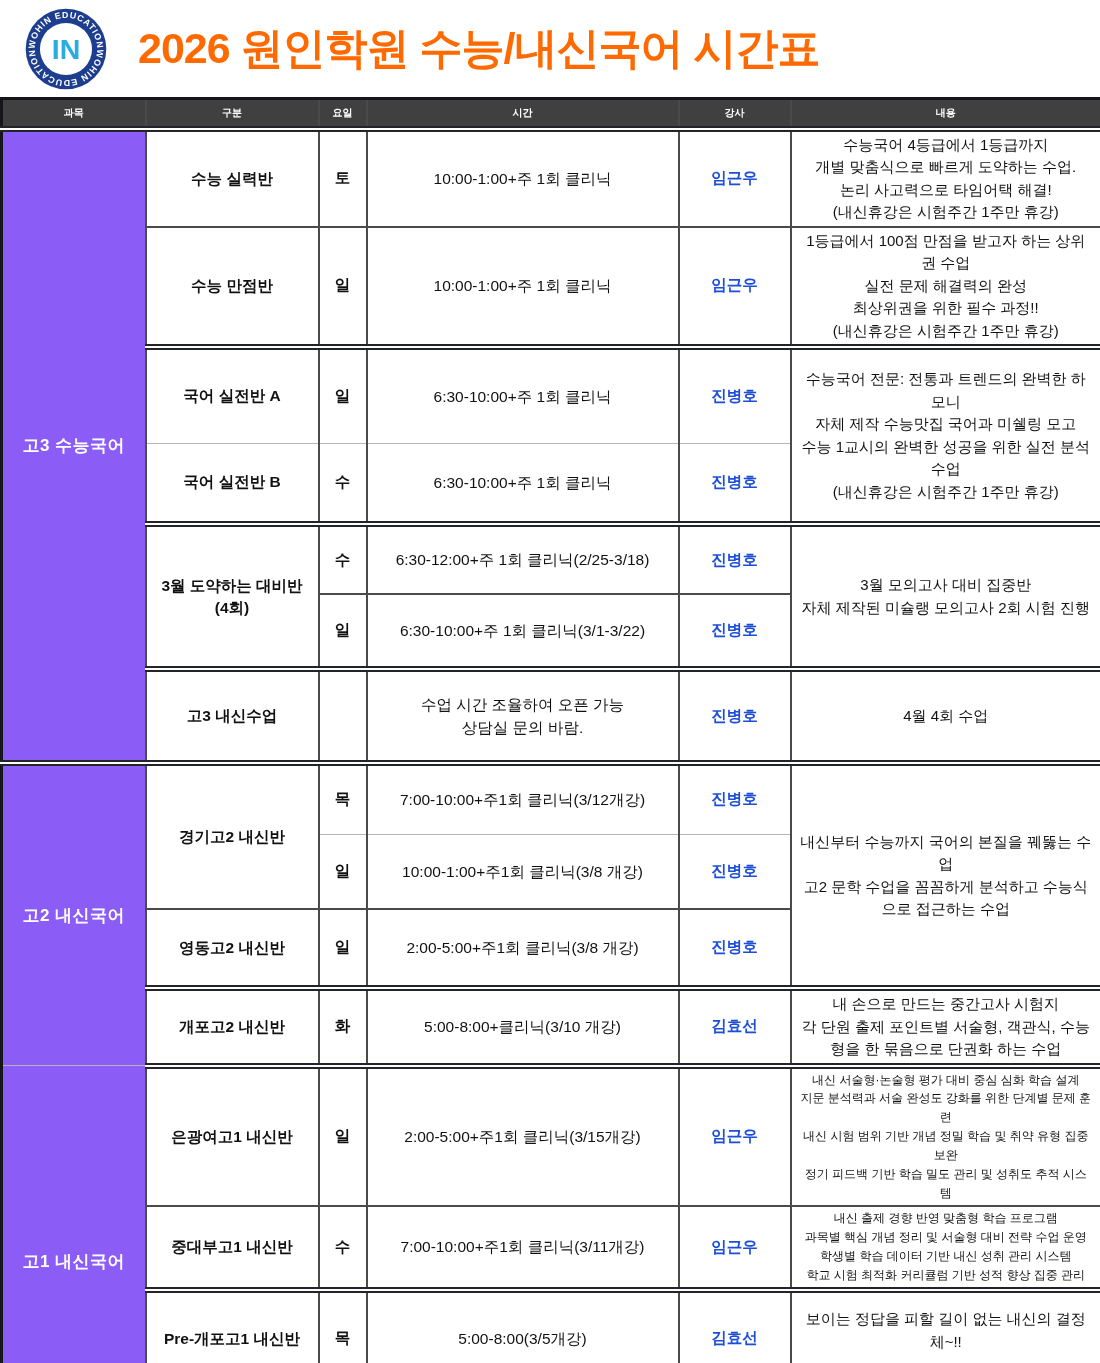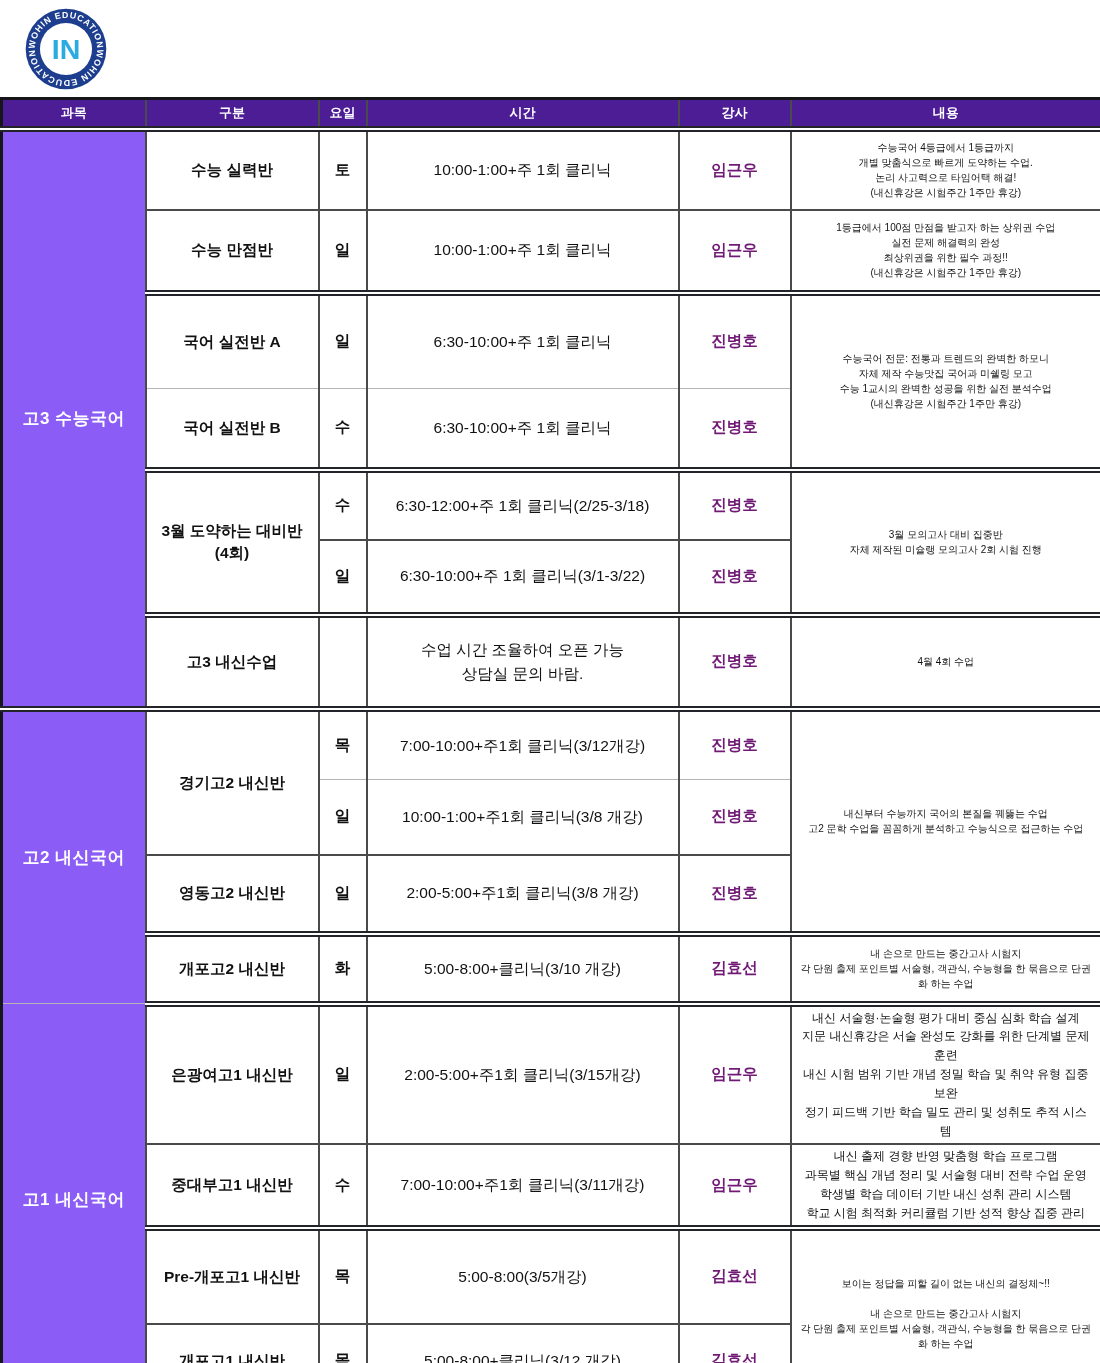--- a/index.html
+++ b/index.html
@@ -15,33 +15,33 @@
   table.timetable { width:1100px; border-collapse:collapse; table-layout:fixed; border:3px solid #15151a; }
   col.c-subject { width:144px; }
   col.c-class   { width:173px; }
   col.c-day     { width:48px;  }
   col.c-time    { width:312px; }
   col.c-teacher { width:112px; }
   col.c-desc    { width:311px; }
 
   td, th { border-left:2px solid #4a4a4a; border-right:2px solid #4a4a4a; vertical-align:middle; text-align:center; overflow:hidden; }
 
-  tr.hdr th { background:#4c1d95; color:#ffffff; font-size:13px; font-weight:700; height:30px; border-bottom:6px double #23232a; }
+  tr.hdr th { background:#404040; color:#ffffff; font-size:10px; font-weight:700; height:30px; border-bottom:6px double #23232a; }
 
   tr td { border-bottom:2px solid #4a4a4a; }
   tr.group-end td { border-bottom:6px double #23232a; }
   tr.light-end td { border-bottom:1px solid #b5b5b5; }
 
   td.sec { background:#8b5cf6; color:#ffffff; font-size:17px; font-weight:700; border-bottom:6px double #23232a; letter-spacing:0.5px; }
 
   td.cls { font-size:15.5px; font-weight:700; color:#111; white-space:pre-line; line-height:1.4; }
   td.day { font-size:15.5px; font-weight:700; color:#111; }
   td.time { font-size:15.5px; font-weight:400; color:#111; white-space:pre-line; line-height:1.5; }
-  td.teacher { font-size:15.5px; font-weight:700; color:#701a75;border-radius:27px; }
-  td.desc { font-size:10px; font-weight:400; color:#111; white-space:pre-line; line-height:1.5; padding:2px 8px; }
+  td.teacher { font-size:15.5px; font-weight:700; color:#1d4ed8;border-radius:27px; }
+  td.desc { font-size:15px; font-weight:400; color:#111; white-space:pre-line; line-height:1.5; padding:2px 8px; }
   td.desc.small { font-size:12px; line-height:1.58; }
 </style>
 </head>
 <body>
 
 <div class="top-header">
   <div class="logo-wrap">
     <svg viewBox="0 0 100 100" width="84" height="84">
       <defs>
         <path id="arcTop" d="M 13,50 A 37,37 0 0 1 87,50" fill="none"></path>
@@ -51,20 +51,21 @@
       <circle cx="50" cy="50" r="31" fill="#ffffff"></circle>
       <text font-size="10.5" font-weight="bold" fill="#ffffff" letter-spacing="1">
         <textPath href="#arcTop" startOffset="50%" text-anchor="middle">WOHIN EDUCATION</textPath>
       </text>
       <text font-size="10.5" font-weight="bold" fill="#ffffff" letter-spacing="1">
         <textPath href="#arcBottom" startOffset="50%" text-anchor="middle">WOHIN EDUCATION</textPath>
       </text>
       <text x="50" y="62" font-size="34" font-weight="bold" fill="#2aabe2" text-anchor="middle">IN</text>
     </svg>
   </div>
+  <div class="page-title">2026 원인학원 수능/내신국어 시간표</div>
 </div>
 
 <table class="timetable">
   <colgroup>
     <col class="c-subject">
       <col class="c-class">
       <col class="c-day">
       <col class="c-time">
       <col class="c-teacher">
       <col class="c-desc">
@@ -169,21 +170,21 @@
 각 단원 출제 포인트별 서술형, 객관식, 수능형을 한 묶음으로 단권화 하는 수업</td>
   </tr>
 
   <tr style="height:74px">
     <td class="sec" rowspan="4">고1 내신국어</td>
     <td class="cls">은광여고1 내신반</td>
     <td class="day">일</td>
     <td class="time">2:00-5:00+주1회 클리닉(3/15개강)</td>
     <td class="teacher">임근우</td>
     <td class="desc small">내신 서술형·논술형 평가 대비 중심 심화 학습 설계
-지문 내신휴강은 서술 완성도 강화를 위한 단계별 문제 훈련
+지문 분석력과 서술 완성도 강화를 위한 단계별 문제 훈련
 내신 시험 범위 기반 개념 정밀 학습 및 취약 유형 집중 보완
 정기 피드백 기반 학습 밀도 관리 및 성취도 추적 시스템</td>
   </tr>
   <tr style="height:74px" class="group-end">
     <td class="cls">중대부고1 내신반</td>
     <td class="day">수</td>
     <td class="time">7:00-10:00+주1회 클리닉(3/11개강)</td>
     <td class="teacher">임근우</td>
     <td class="desc small">내신 출제 경향 반영 맞춤형 학습 프로그램
 과목별 핵심 개념 정리 및 서술형 대비 전략 수업 운영

